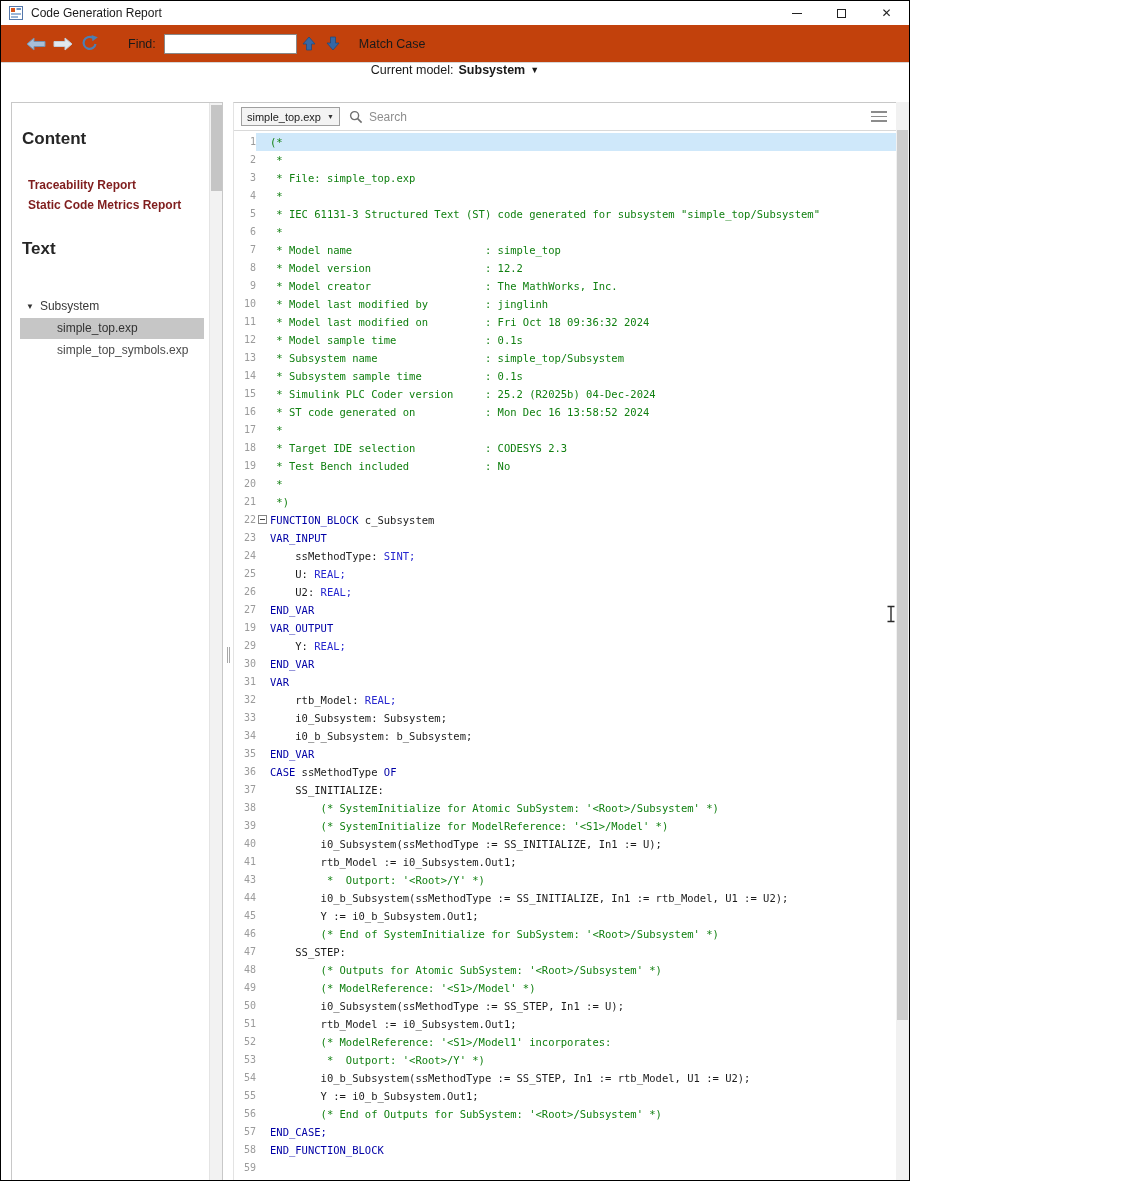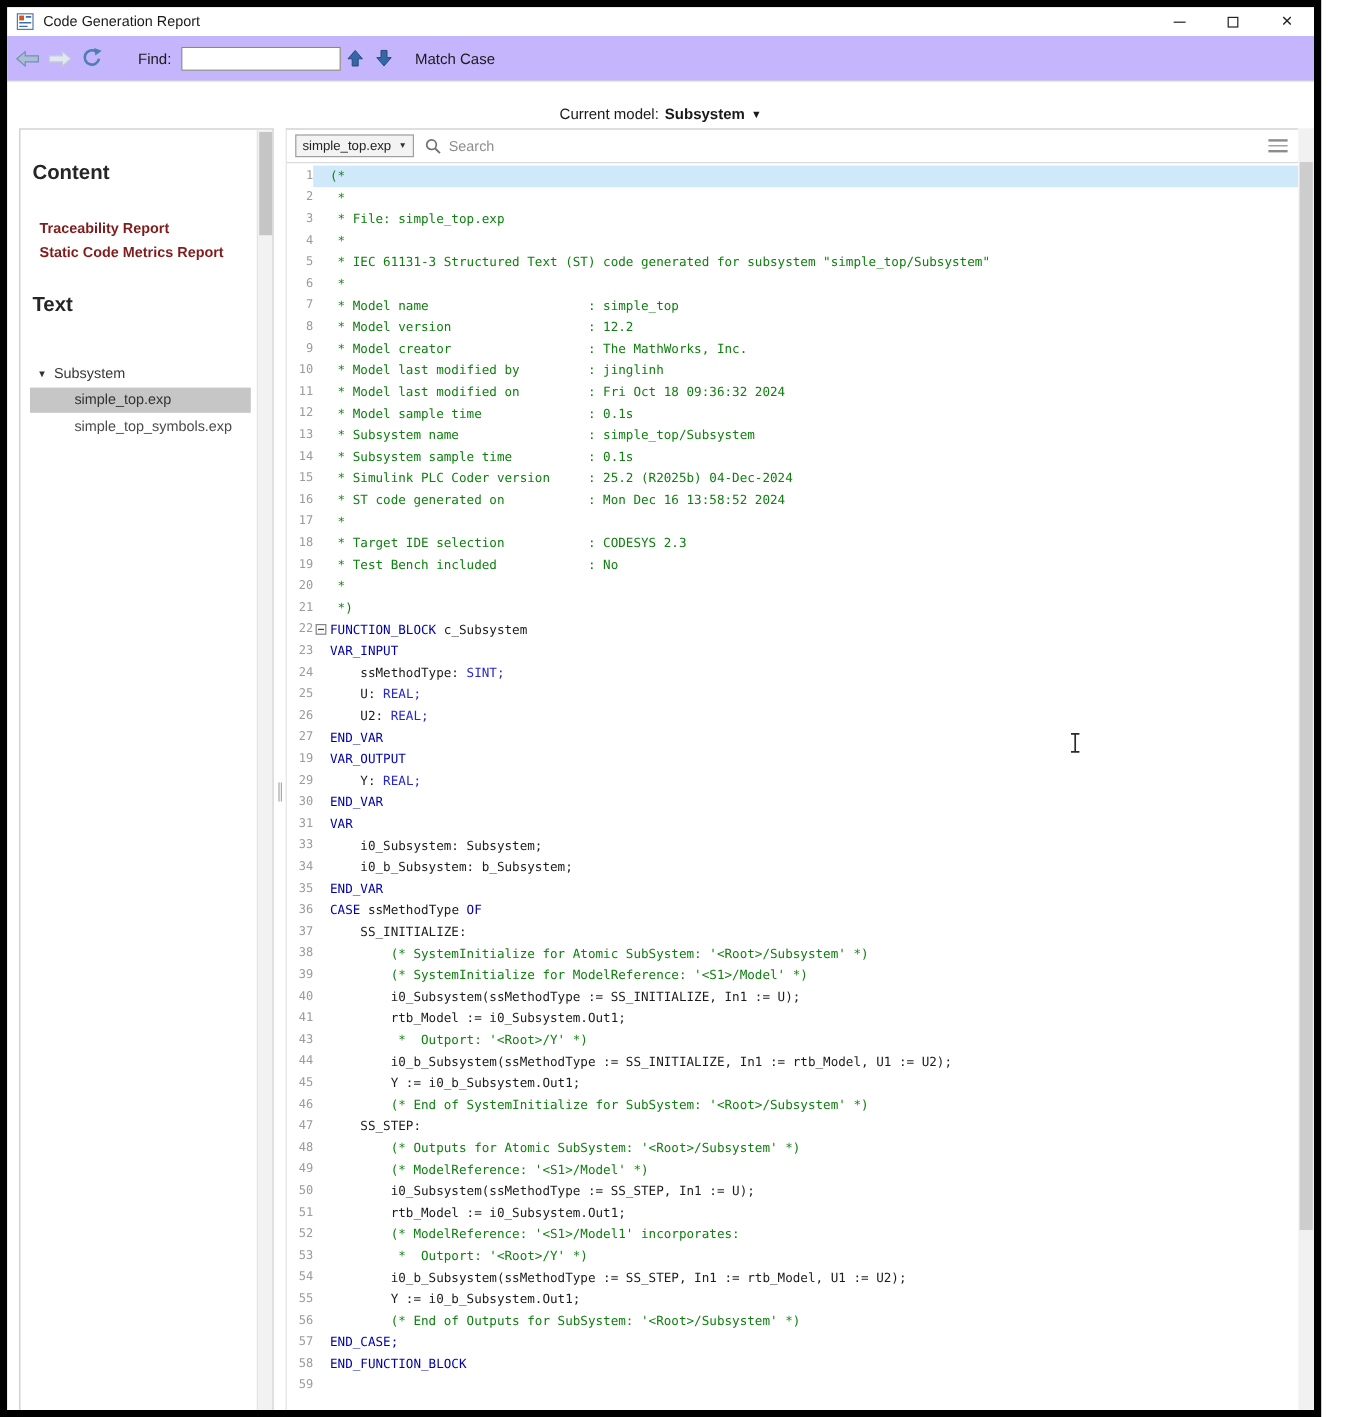--- a/index.html
+++ b/index.html
@@ -1,41 +1,41 @@
 <!DOCTYPE html>
 <html style="--keyword: #0000a6; --type: #2626cf; --comment: #118011; --plain: #1c1c1c; --line-highlight: #cfe8fa; --selected-item-bg: #c6c6c6; --link: #17549c;"><head>
 <meta charset="utf-8">
 <style>
   * { box-sizing: border-box; margin: 0; padding: 0; }
   html, body { width: 1137px; height: 1181px; }
   body { font-family: "Liberation Sans", sans-serif; background: #ffffff; overflow: hidden; }
 
-  .window { position: relative; width: 1101px; height: 1181px; background: #fff; overflow: hidden; border: 6px solid #000000; }
+  .window { position: relative; width: 910px; height: 1181px; background: #fff; overflow: hidden; border: 1px solid #000000; }
 
   
   .titlebar { height: 24px; display: flex; align-items: center; padding-left: 7px; background: #fff; }
   .app-icon { width: 16px; height: 16px; flex: none; }
   .titlebar .title { font-size: 12px; color: #1a1a1a; margin-left: 7px; }
   .win-controls { margin-left: auto; display: flex; height: 100%; }
   .win-btn { width: 45px; height: 24px; display: flex; align-items: center; justify-content: center; cursor: default; }
   .glyph-min { width: 10px; height: 1px; background: #222; }
   .glyph-max { width: 9px; height: 9px; border: 1px solid #222; }
   .glyph-close { font-size: 12px; color: #222; line-height: 1; }
 
   
-  .toolbar { height: 38px; background: #c4b5fd; border-bottom: 1px solid #d6d6d6; display: flex; align-items: center; padding: 0 4px; }
+  .toolbar { height: 38px; background: #c2410c; border-bottom: 1px solid #d6d6d6; display: flex; align-items: center; padding: 0 22px; }
   .tool-btn { width: 25px; height: 26px; display: flex; align-items: center; justify-content: center; margin-right: 2px; }
   .find-label { font-size: 12.5px; color: #1a1a1a; margin: 0 8px 0 24px; }
   .find-input { width: 133px; height: 20px; border: 1px solid #888; background: #fff; font-size: 12px; padding: 0 4px; font-family: "Liberation Sans", sans-serif; }
   .find-nav { width: 24px; height: 26px; display: flex; align-items: center; justify-content: center; }
   .find-nav:first-of-type { margin-left: 8px; }
   .match-case { font-size: 12.5px; color: #1a1a1a; margin-left: 14px; }
 
   
-  .modelbar { height: 34px; display: flex; align-items: flex-end; justify-content: center; background: #fff; font-size: 12.5px; color: #1a1a1a; }
+  .modelbar { height: 34px; display: flex; align-items: flex-start; justify-content: center; background: #fff; font-size: 12.5px; color: #1a1a1a; }
   .modelbar .lbl { margin-right: 5px; }
   .model-select { display: flex; align-items: center; gap: 5px; }
   .model-name { font-weight: bold; }
   .model-caret { font-size: 9px; color: #1a1a1a; }
 
   
   .body-area { position: absolute; top: 96px; left: 0; right: 0; bottom: 0; background: #fff; }
 
   .sidebar { position: absolute; left: 10px; top: 5px; width: 212px; bottom: -1px; border: 1px solid #c8c8c8; background: #fff; overflow: hidden; }
   .content-heading, .code-heading { font-size: 17px; font-weight: bold; color: #262626; margin-left: 10px; }
@@ -346,20 +346,25 @@
               <span class="gutter">30</span>
               <span class="fold"></span>
               <span class="code-text"><span class="seg-k">END_VAR</span></span>
             </div>
             <div class="code-row">
               <span class="gutter">31</span>
               <span class="fold"></span>
               <span class="code-text"><span class="seg-k">VAR</span></span>
             </div>
             <div class="code-row">
+              <span class="gutter">32</span>
+              <span class="fold"></span>
+              <span class="code-text"><span class="seg-p">    rtb_Model: </span><span class="seg-t">REAL;</span></span>
+            </div>
+            <div class="code-row">
               <span class="gutter">33</span>
               <span class="fold"></span>
               <span class="code-text"><span class="seg-p">    i0_Subsystem: Subsystem;</span></span>
             </div>
             <div class="code-row">
               <span class="gutter">34</span>
               <span class="fold"></span>
               <span class="code-text"><span class="seg-p">    i0_b_Subsystem: b_Subsystem;</span></span>
             </div>
             <div class="code-row">

